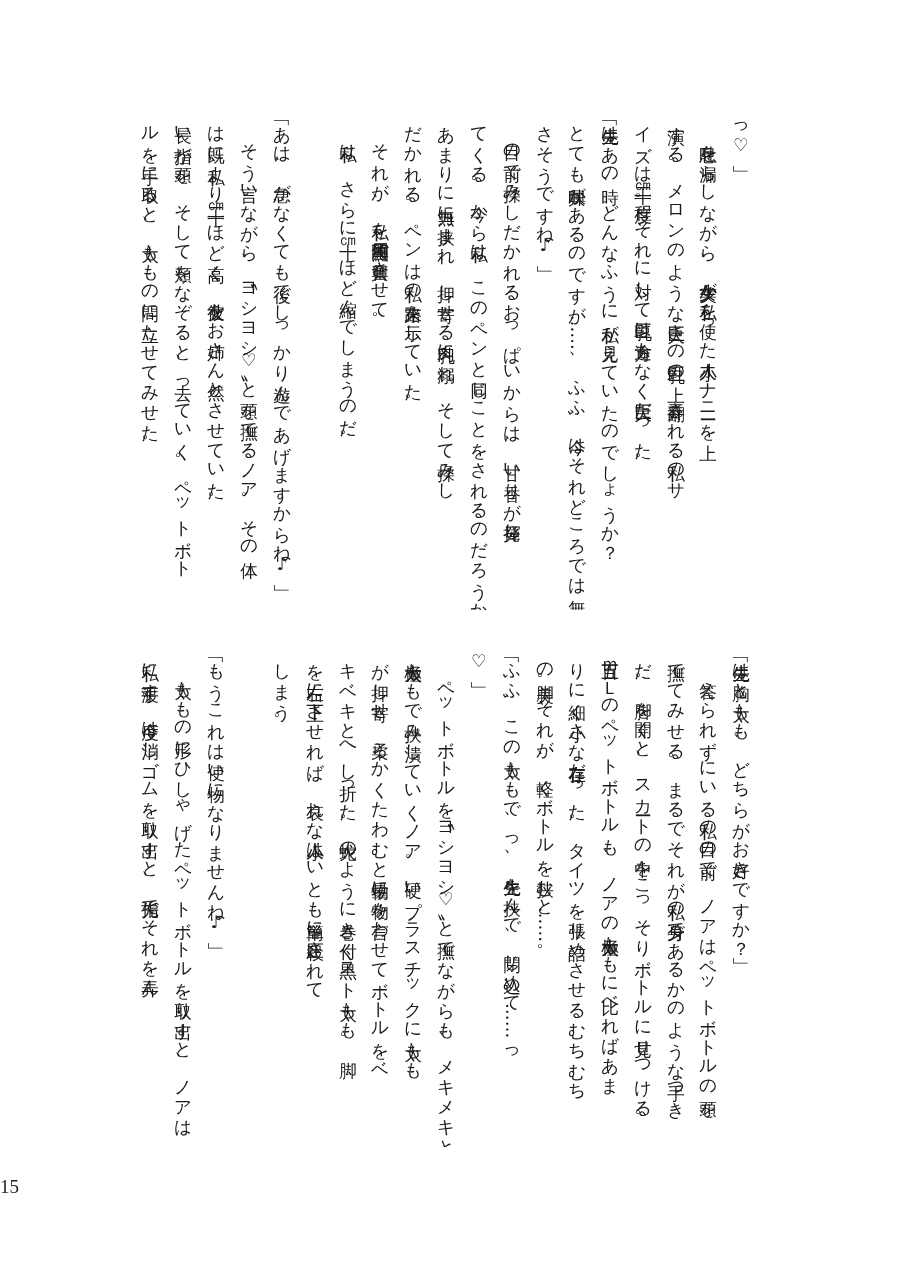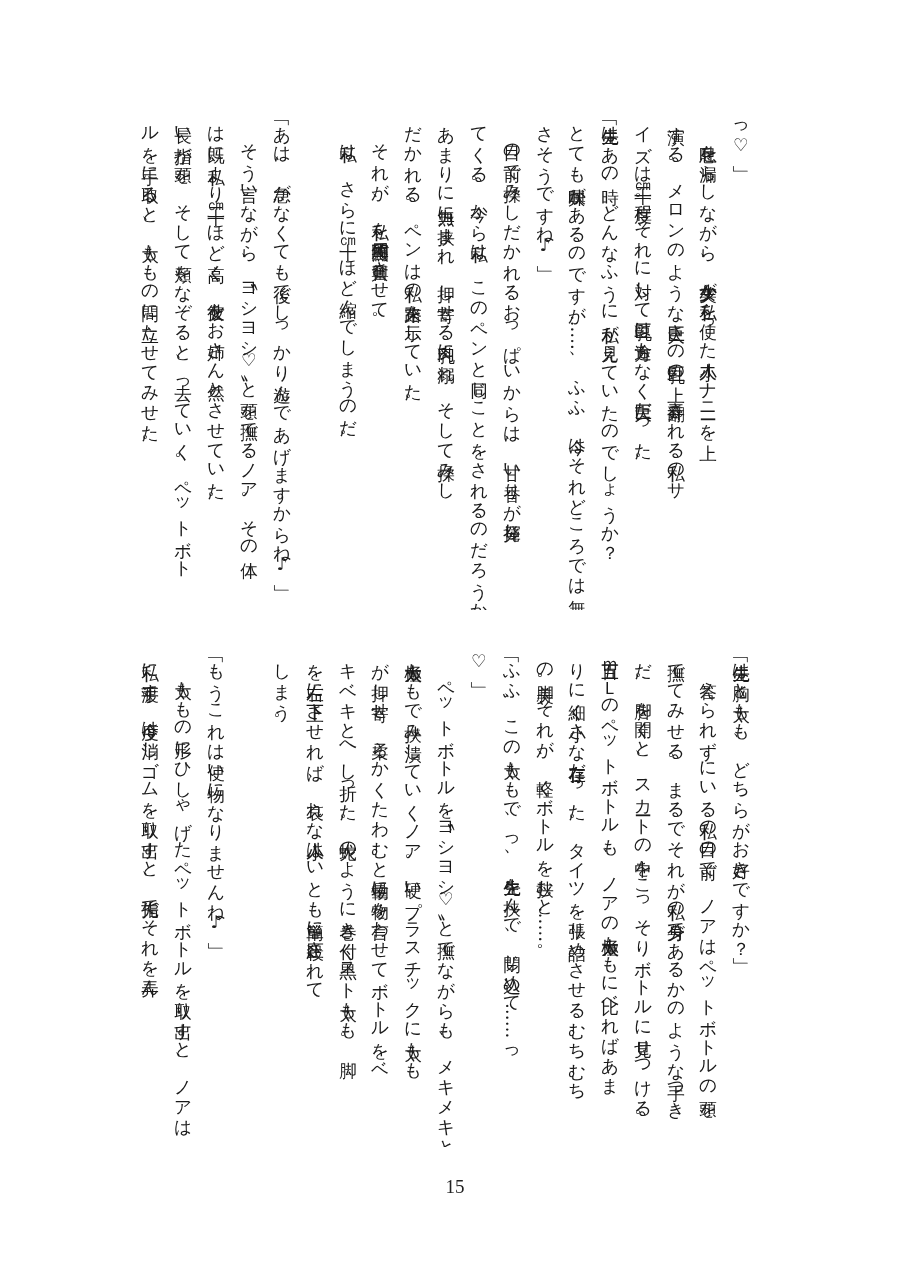--- a/index.html
+++ b/index.html
@@ -41,21 +41,20 @@
       line-height: 34px;
       letter-spacing: 0;
       white-space: nowrap;
       overflow: hidden;
     }
     .page-number {
       position: absolute;
       left: 0;
       width: 910px;
       top: 1176px;
-      text-align: center;
       font-family: "Liberation Serif", "DejaVu Serif", serif;
       font-size: 19px;
       color: #222;
     }
   </style>
 </head>
 <body>
 
 <div class="page">
 

